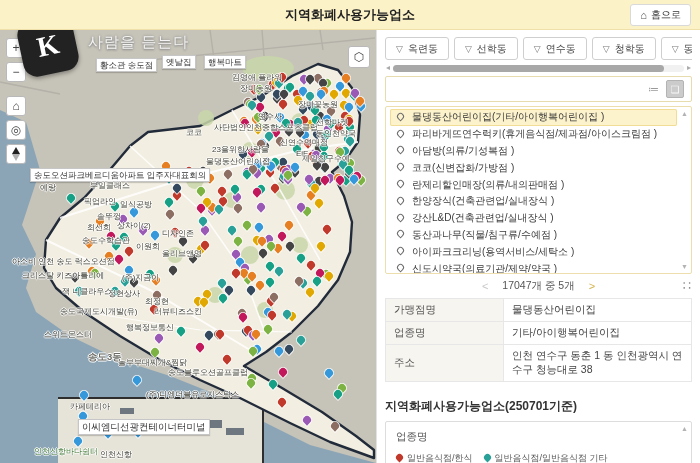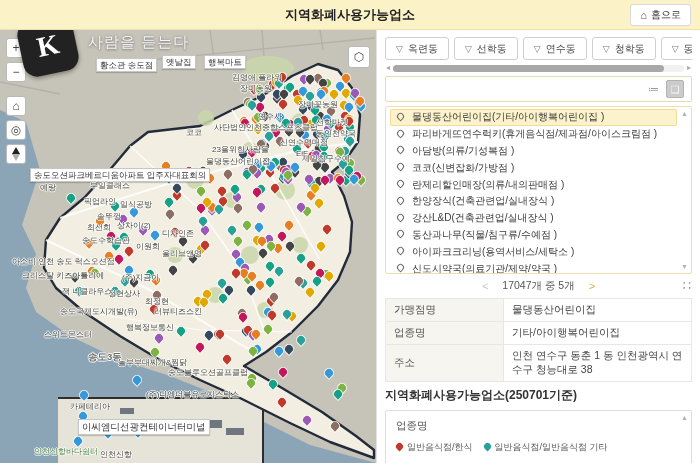--- a/index.html
+++ b/index.html
@@ -53,21 +53,21 @@
   .lpin{flex:0 0 auto;width:7px;height:7px;border:1.3px solid #6e6e6e;border-radius:50% 50% 50% 0;transform:rotate(-45deg);margin-top:-2px;}
   .vscr{position:absolute;right:3px;font-size:7px;color:#b3b3b3;line-height:7px;}
   .vscr.up{top:3px;} .vscr.dn{bottom:3px;}
   #pager{display:flex;align-items:center;justify-content:center;gap:14px;height:21px;font-size:10.5px;color:#555;position:relative;margin-top:1px;}
   #pager .nav{font-size:11px;color:#c8c8c8;cursor:pointer;}
   #pager .nav.next{color:#d4b24c;}
   #pager .dots{position:absolute;right:1px;top:3px;color:#8f8f8f;font-size:13px;letter-spacing:0;cursor:pointer;}
   table.details{width:100%;border-collapse:collapse;margin-top:2px;}
   table.details td{border:1px solid #e7e7e7;font-size:10.5px;color:#444;padding:4px 8px;height:13px;}
   table.details td.lbl{width:118px;background:#f7f5ef;color:#555;}
-  #sec-title{margin-top:5px;font-size:12px;font-weight:bold;color:#333;}
+  #sec-title{margin-top:16px;font-size:12px;font-weight:bold;color:#333;}
   #legendbox{position:relative;margin-top:6px;border:1px solid #ddd;border-radius:2px;padding:8px 16px 4px 10px;height:64px;}
   #leg-sub{font-size:10.5px;color:#555;margin-bottom:8px;}
   #leg-items{display:flex;flex-wrap:wrap;column-gap:11px;row-gap:6px;font-size:9px;color:#555;}
   .leg-item{display:flex;align-items:center;gap:4px;}
   .lpin2{width:7px;height:7px;border-radius:50% 50% 50% 0;transform:rotate(-45deg);margin-top:-2px;}
 </style>
 </head>
 <body>
 
 <div id="app">

